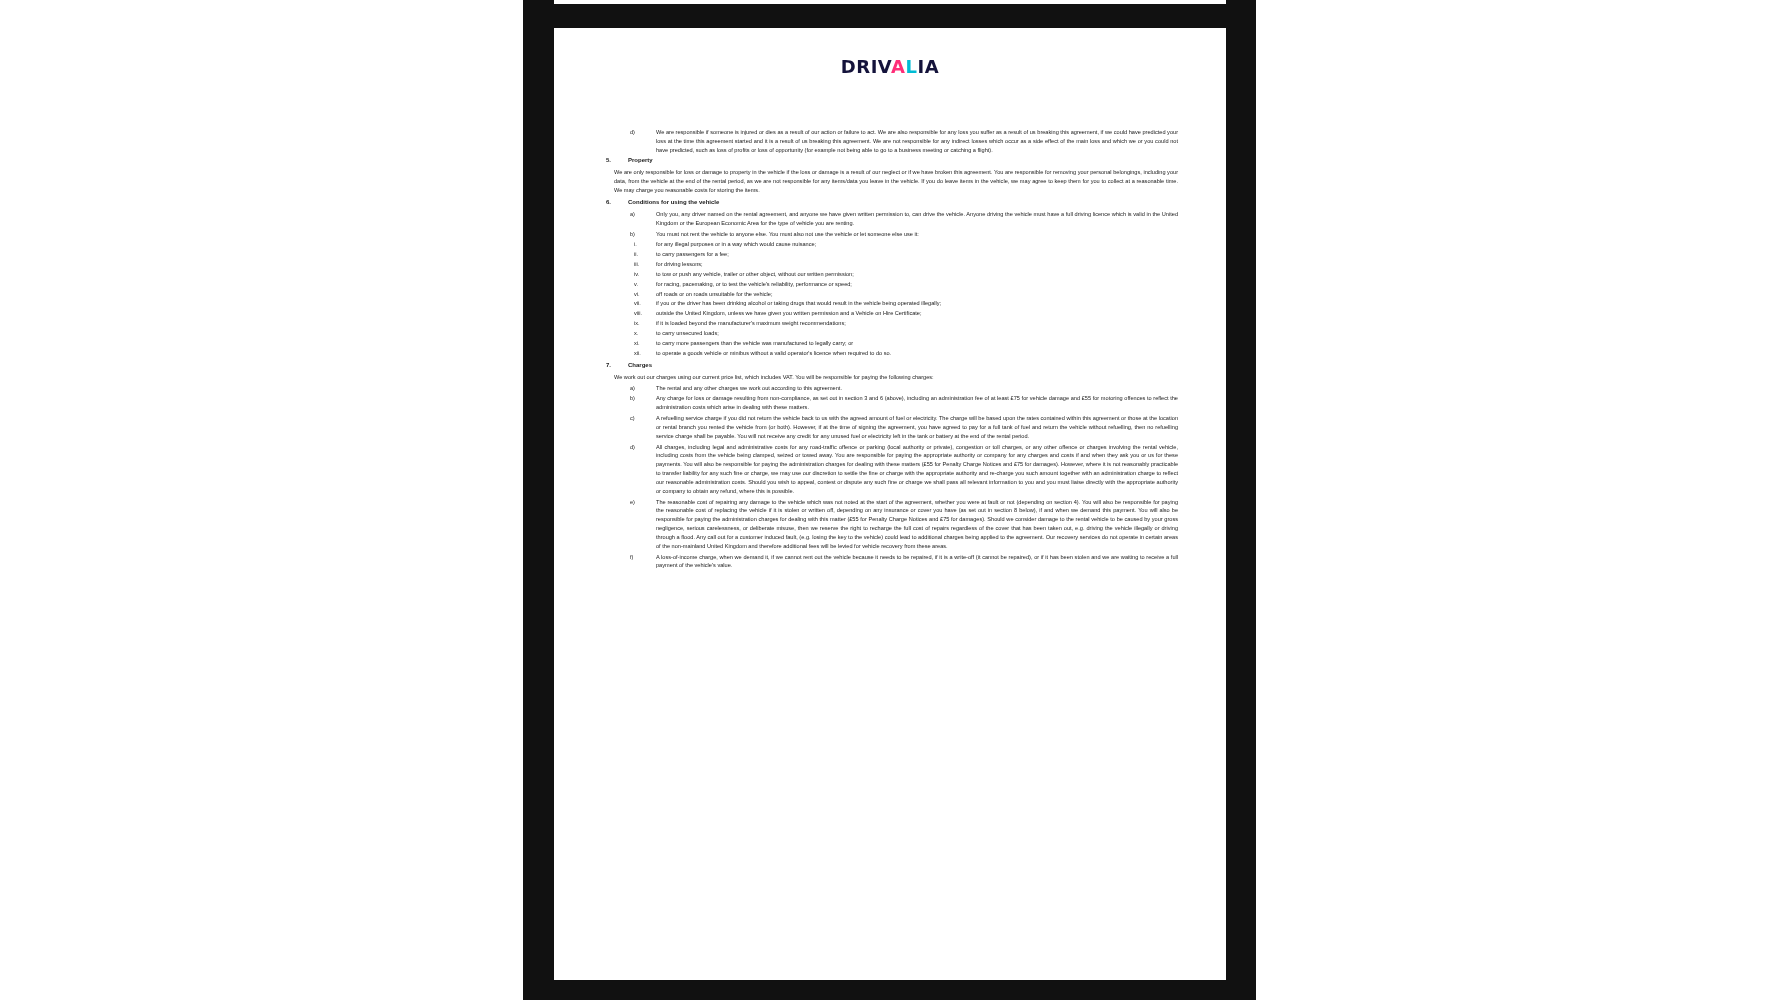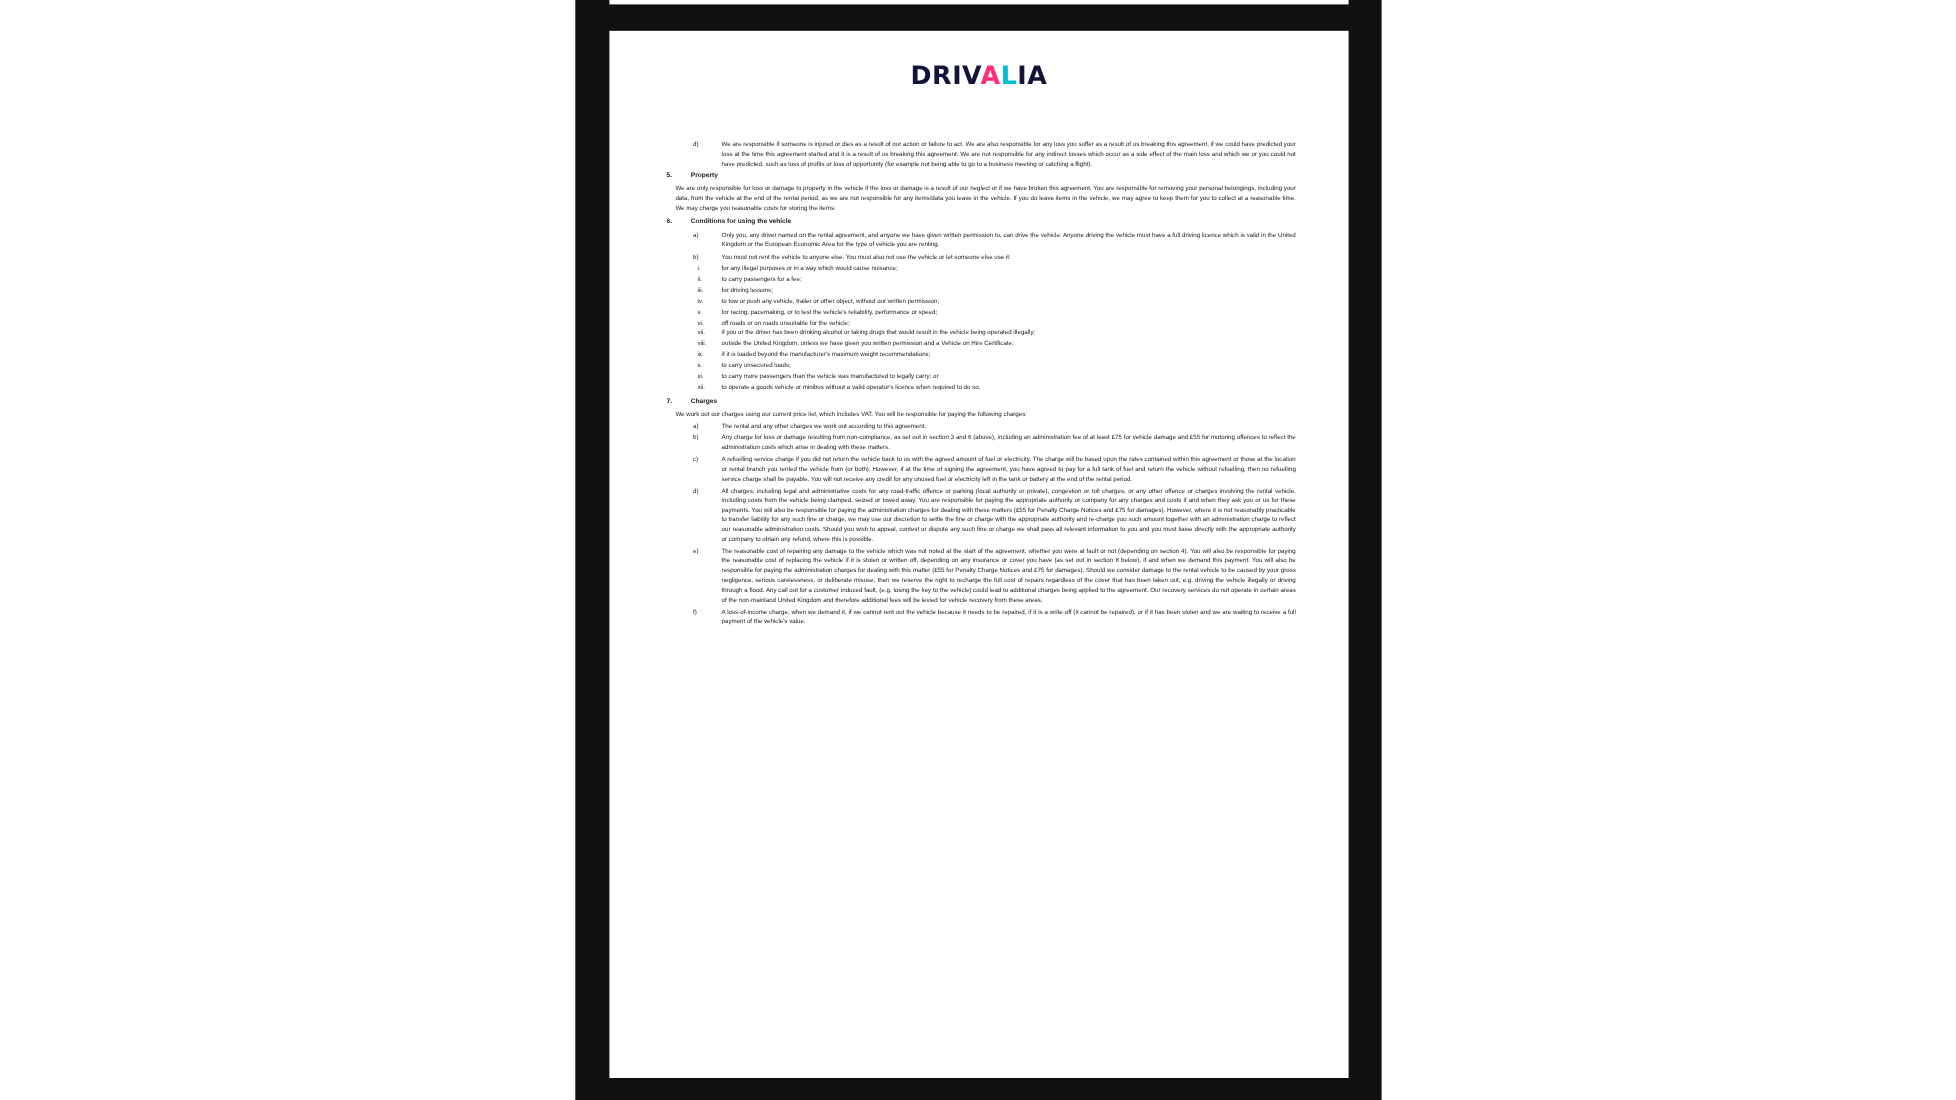--- a/index.html
+++ b/index.html
@@ -45,21 +45,21 @@
     background: #ffffff;
     box-shadow: 0 0 0 1px rgba(0,0,0,0.06);
     overflow: hidden;
   }
   .logo {
     position: absolute;
     left: 0;
     top: 28px;
     width: 672px;
     text-align: center;
-    font-size: 23px;
+    font-size: 18px;
     font-weight: bold;
     letter-spacing: 0.5px;
     font-family: "DejaVu Sans", sans-serif;
     color: #14133b;
     white-space: nowrap;
   }
   .logo .l-a1 { color: #ff2d78; }
   .logo .l-l  { color: #00bcd4; }
 
   .doc-body {

